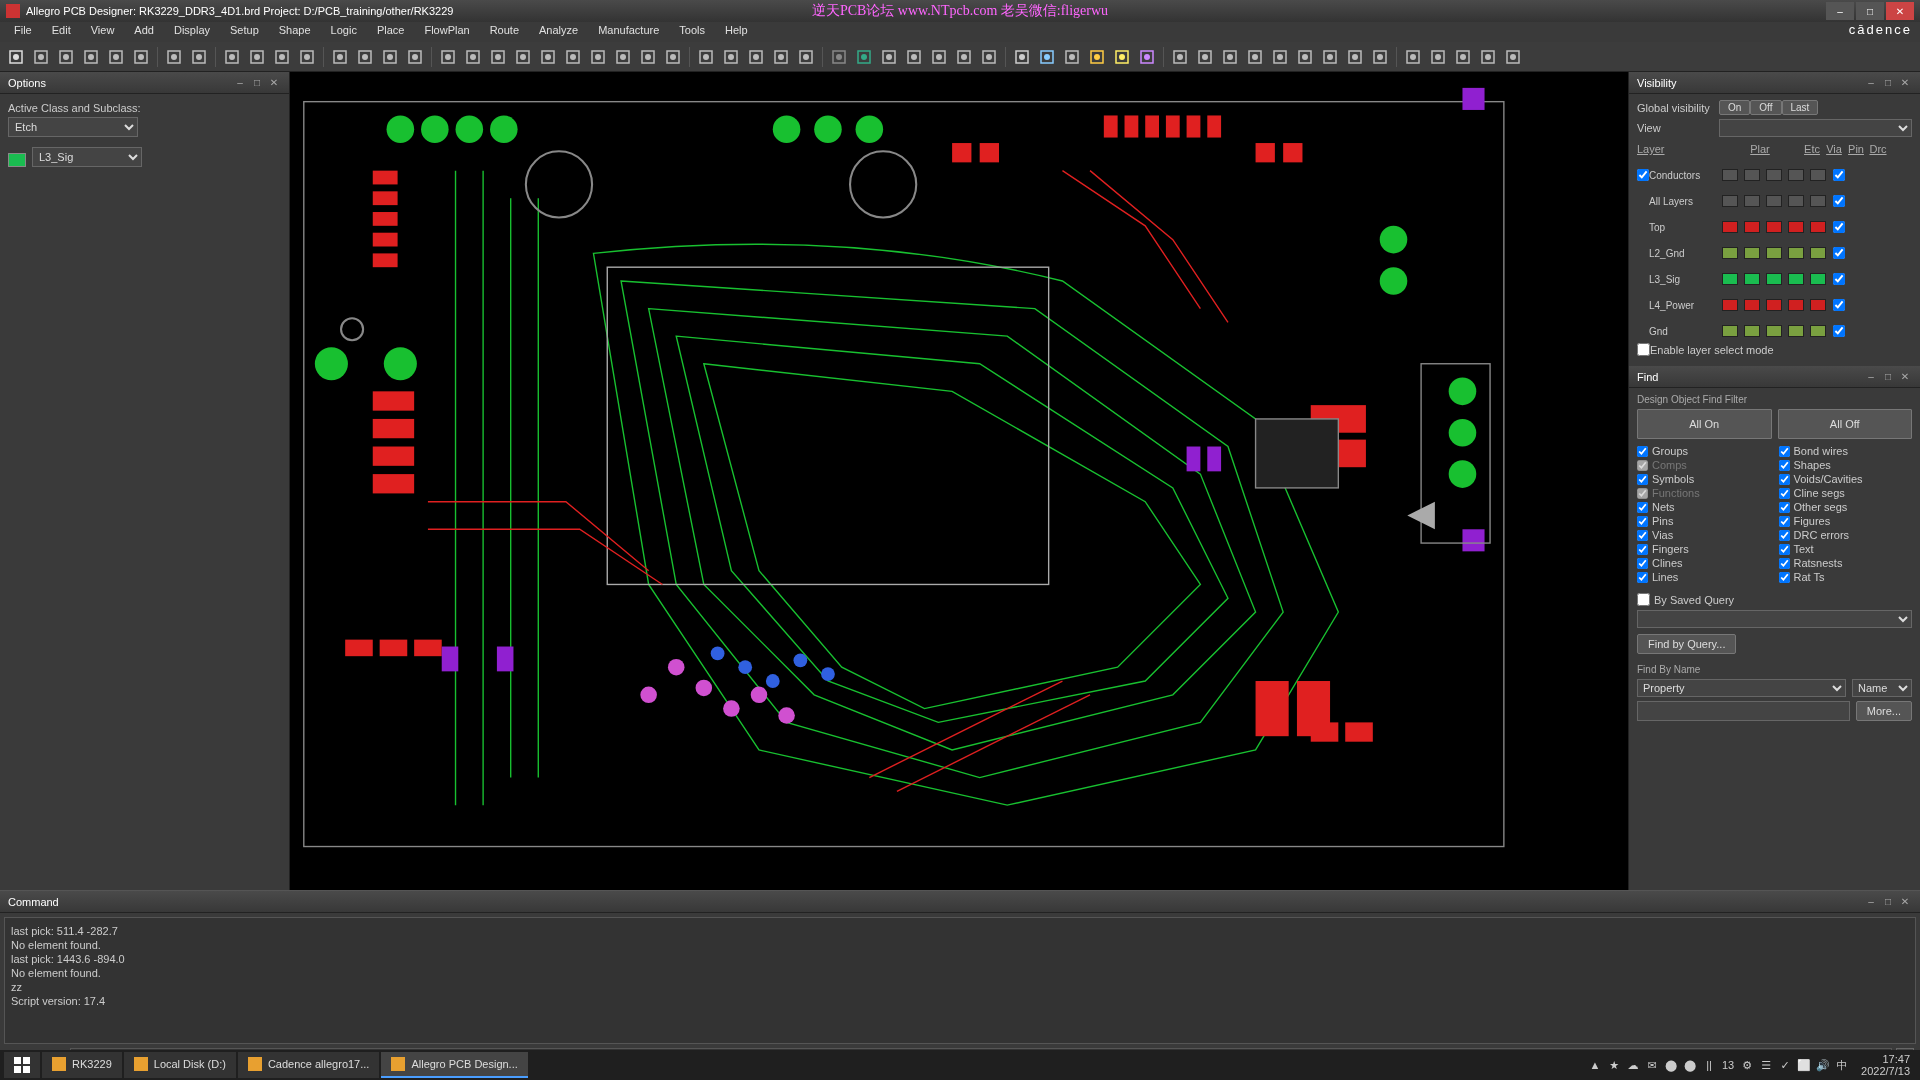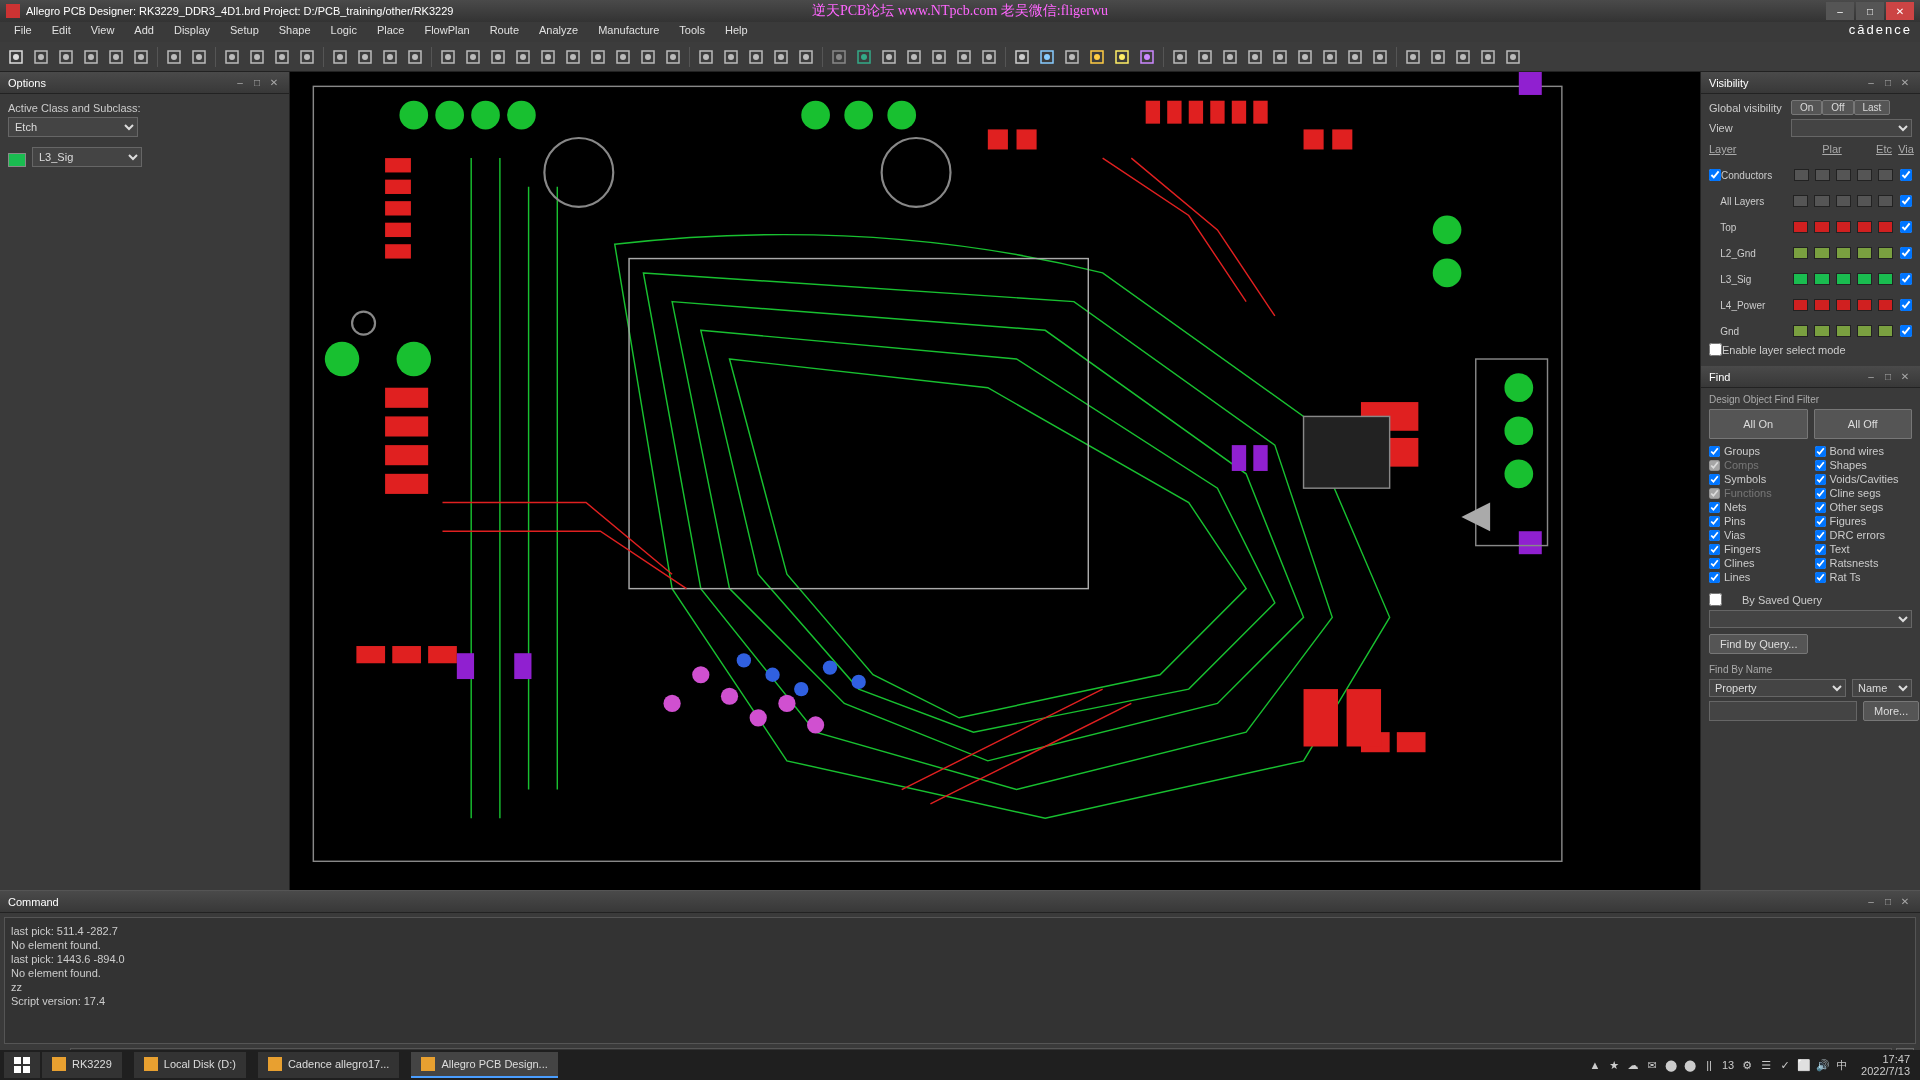--- a/index.html
+++ b/index.html
@@ -22,21 +22,21 @@
 .left-panel{width:290px;background:#3a3a3a;border-right:1px solid #222;display:flex;flex-direction:column}
 .panel-header{height:22px;background:linear-gradient(#4a4a4a,#383838);display:flex;align-items:center;padding:0 8px;color:#fff;border-bottom:1px solid #222}
 .panel-header .title{flex:1}
 .panel-header .pbtn{width:14px;height:14px;margin-left:3px;cursor:pointer;color:#aaa;font-size:10px;display:flex;align-items:center;justify-content:center}
 .options-body{padding:8px;color:#ccc}
 .options-body .label{margin-bottom:3px;font-size:11px}
 .options-body select{width:130px;background:#444;color:#ddd;border:1px solid #666;padding:2px;margin-bottom:6px}
 .options-body .color-row{display:flex;align-items:center;gap:6px;margin-top:4px}
 .options-body .swatch{width:18px;height:14px;background:#1abc50;border:1px solid #888}
 .canvas{flex:1;background:#000;position:relative;overflow:hidden}
-.right-panel{width:220px;background:#3a3a3a;border-left:1px solid #222;display:flex;flex-direction:column;overflow:hidden}
+.right-panel{width:292px;background:#3a3a3a;border-left:1px solid #222;display:flex;flex-direction:column;overflow:hidden}
 .vis-body{padding:6px 8px;color:#ccc;font-size:10px}
 .vis-row{display:flex;align-items:center;margin-bottom:4px;}
 .vis-row .lbl{flex:0 0 82px}
 .pill-btn{background:#555;border:1px solid #777;padding:1px 8px;color:#ddd;cursor:pointer;font-size:10px;border-radius:2px}
 .vis-row select{flex:1;background:#444;border:1px solid #666;color:#ddd;padding:1px}
 .layer-hdr{display:flex;font-size:10px;margin-top:6px;color:#aaa}
 .layer-hdr span:first-child{flex:0 0 82px;text-decoration:underline;cursor:pointer}
 .layer-hdr .col{width:22px;text-align:center;text-decoration:underline;cursor:pointer}
 .layer-row{display:flex;align-items:flex-end;margin-top:14px}
 .layer-row .name{flex:0 0 70px;font-size:10px}
@@ -801,21 +801,21 @@
           <label>
             <input type="checkbox" checked="" style="">
             <span>Lines</span>
           </label>
           <label>
             <input type="checkbox" checked="" style="">
             <span>Rat Ts</span>
           </label>
         </div>
       <div style="margin-top:10px">
-        <label style="display:flex;gap:20px;align-items:center">
+        <label style="display:flex;gap:4px;align-items:center">
           <input type="checkbox" style="">
           <span>By Saved Query</span>
         </label>
         <select style="width:100%;margin-top:4px"><option></option></select>
       </div>
       <button class="query-btn">Find by Query...</button>
       <div class="grp-title" style="margin-top:10px">Find By Name</div>
       <div class="sel-row">
         <select><option>Property</option></select>
         <select style="flex:0 0 60px"><option>Name</option></select>
@@ -872,21 +872,21 @@
 
 <div class="taskbar">
   <div class="start">
     <svg width="16" height="16">
         <rect x="0" y="0" width="7" height="7" fill="#fff"></rect>
         <rect x="9" y="0" width="7" height="7" fill="#fff"></rect>
         <rect x="0" y="9" width="7" height="7" fill="#fff"></rect>
         <rect x="9" y="9" width="7" height="7" fill="#fff"></rect>
       </svg>
   </div>
-  <div id="task-items" style="display:flex;gap:12px">
+  <div id="task-items" style="display:flex;gap:2px">
       <div class="task-item">
         <span style="width:14px;height:14px;background:#e8a030;display:inline-block"></span>
         <span>RK3229</span>
       </div>
       <div class="task-item">
         <span style="width:14px;height:14px;background:#e8a030;display:inline-block"></span>
         <span>Local Disk (D:)</span>
       </div>
       <div class="task-item">
         <span style="width:14px;height:14px;background:#e8a030;display:inline-block"></span>

